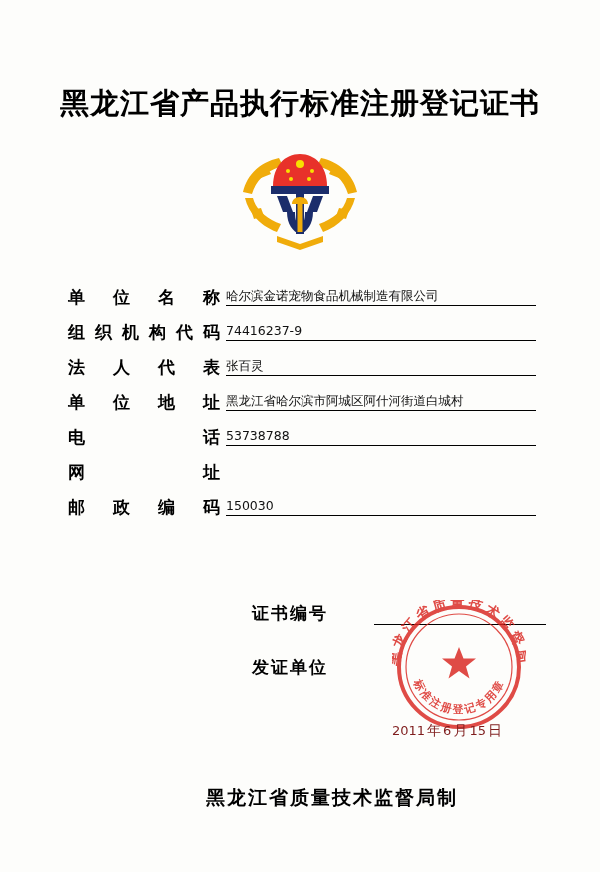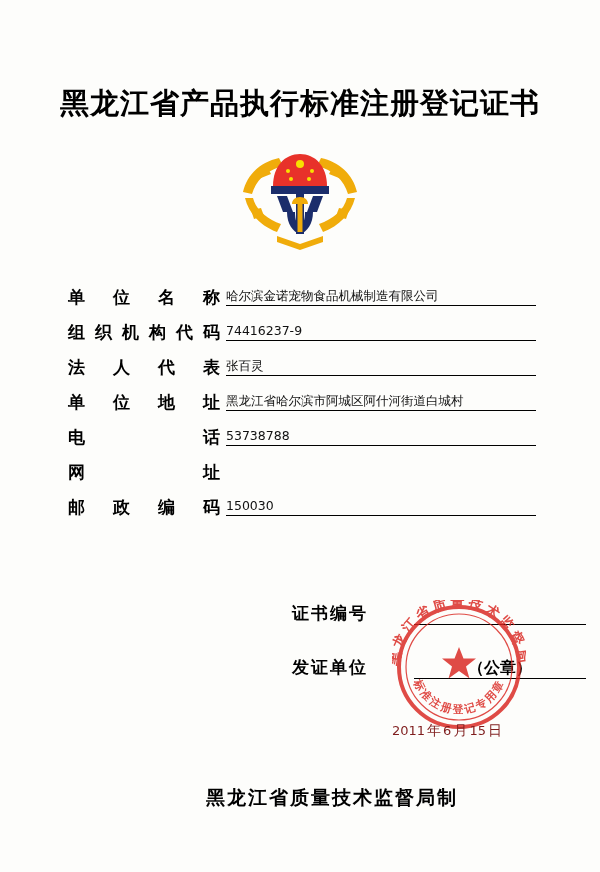--- a/index.html
+++ b/index.html
@@ -80,21 +80,20 @@
     height: 17px;
     white-space: nowrap;
     overflow: hidden;
   }
   
   .lower {
     position: absolute;
     top: 598px;
     left: 252px;
     width: 300px;
-    margin-left: 40px;
   }
   .lower-row {
     position: relative;
     height: 54px;
   }
   .lower-label {
     position: absolute;
     left: 0;
     top: 4px;
     width: 118px;
@@ -273,21 +272,20 @@
     </div>
   </div>
 
   <div class="lower">
     <div class="lower-row">
       <div class="lower-label">证书编号</div>
       <div class="lower-value"></div>
     </div>
     <div class="lower-row">
       <div class="lower-label">发证单位</div>
-      <div class="lower-value">（公章）</div>
     </div>
   </div>
 
   <div class="stamp">
     <svg viewBox="0 0 134 134" width="134" height="134">
       <defs>
         <path id="outerArc" d="M 67,127 A 60,60 0 1 1 67.1,127" fill="none"></path>
         <path id="outerArcTop" d="M 17,100 A 60,60 0 1 1 117,100" fill="none"></path>
         <path id="innerArcBottom" d="M 22,82 A 48,48 0 0 0 112,82" fill="none"></path>
       </defs>

